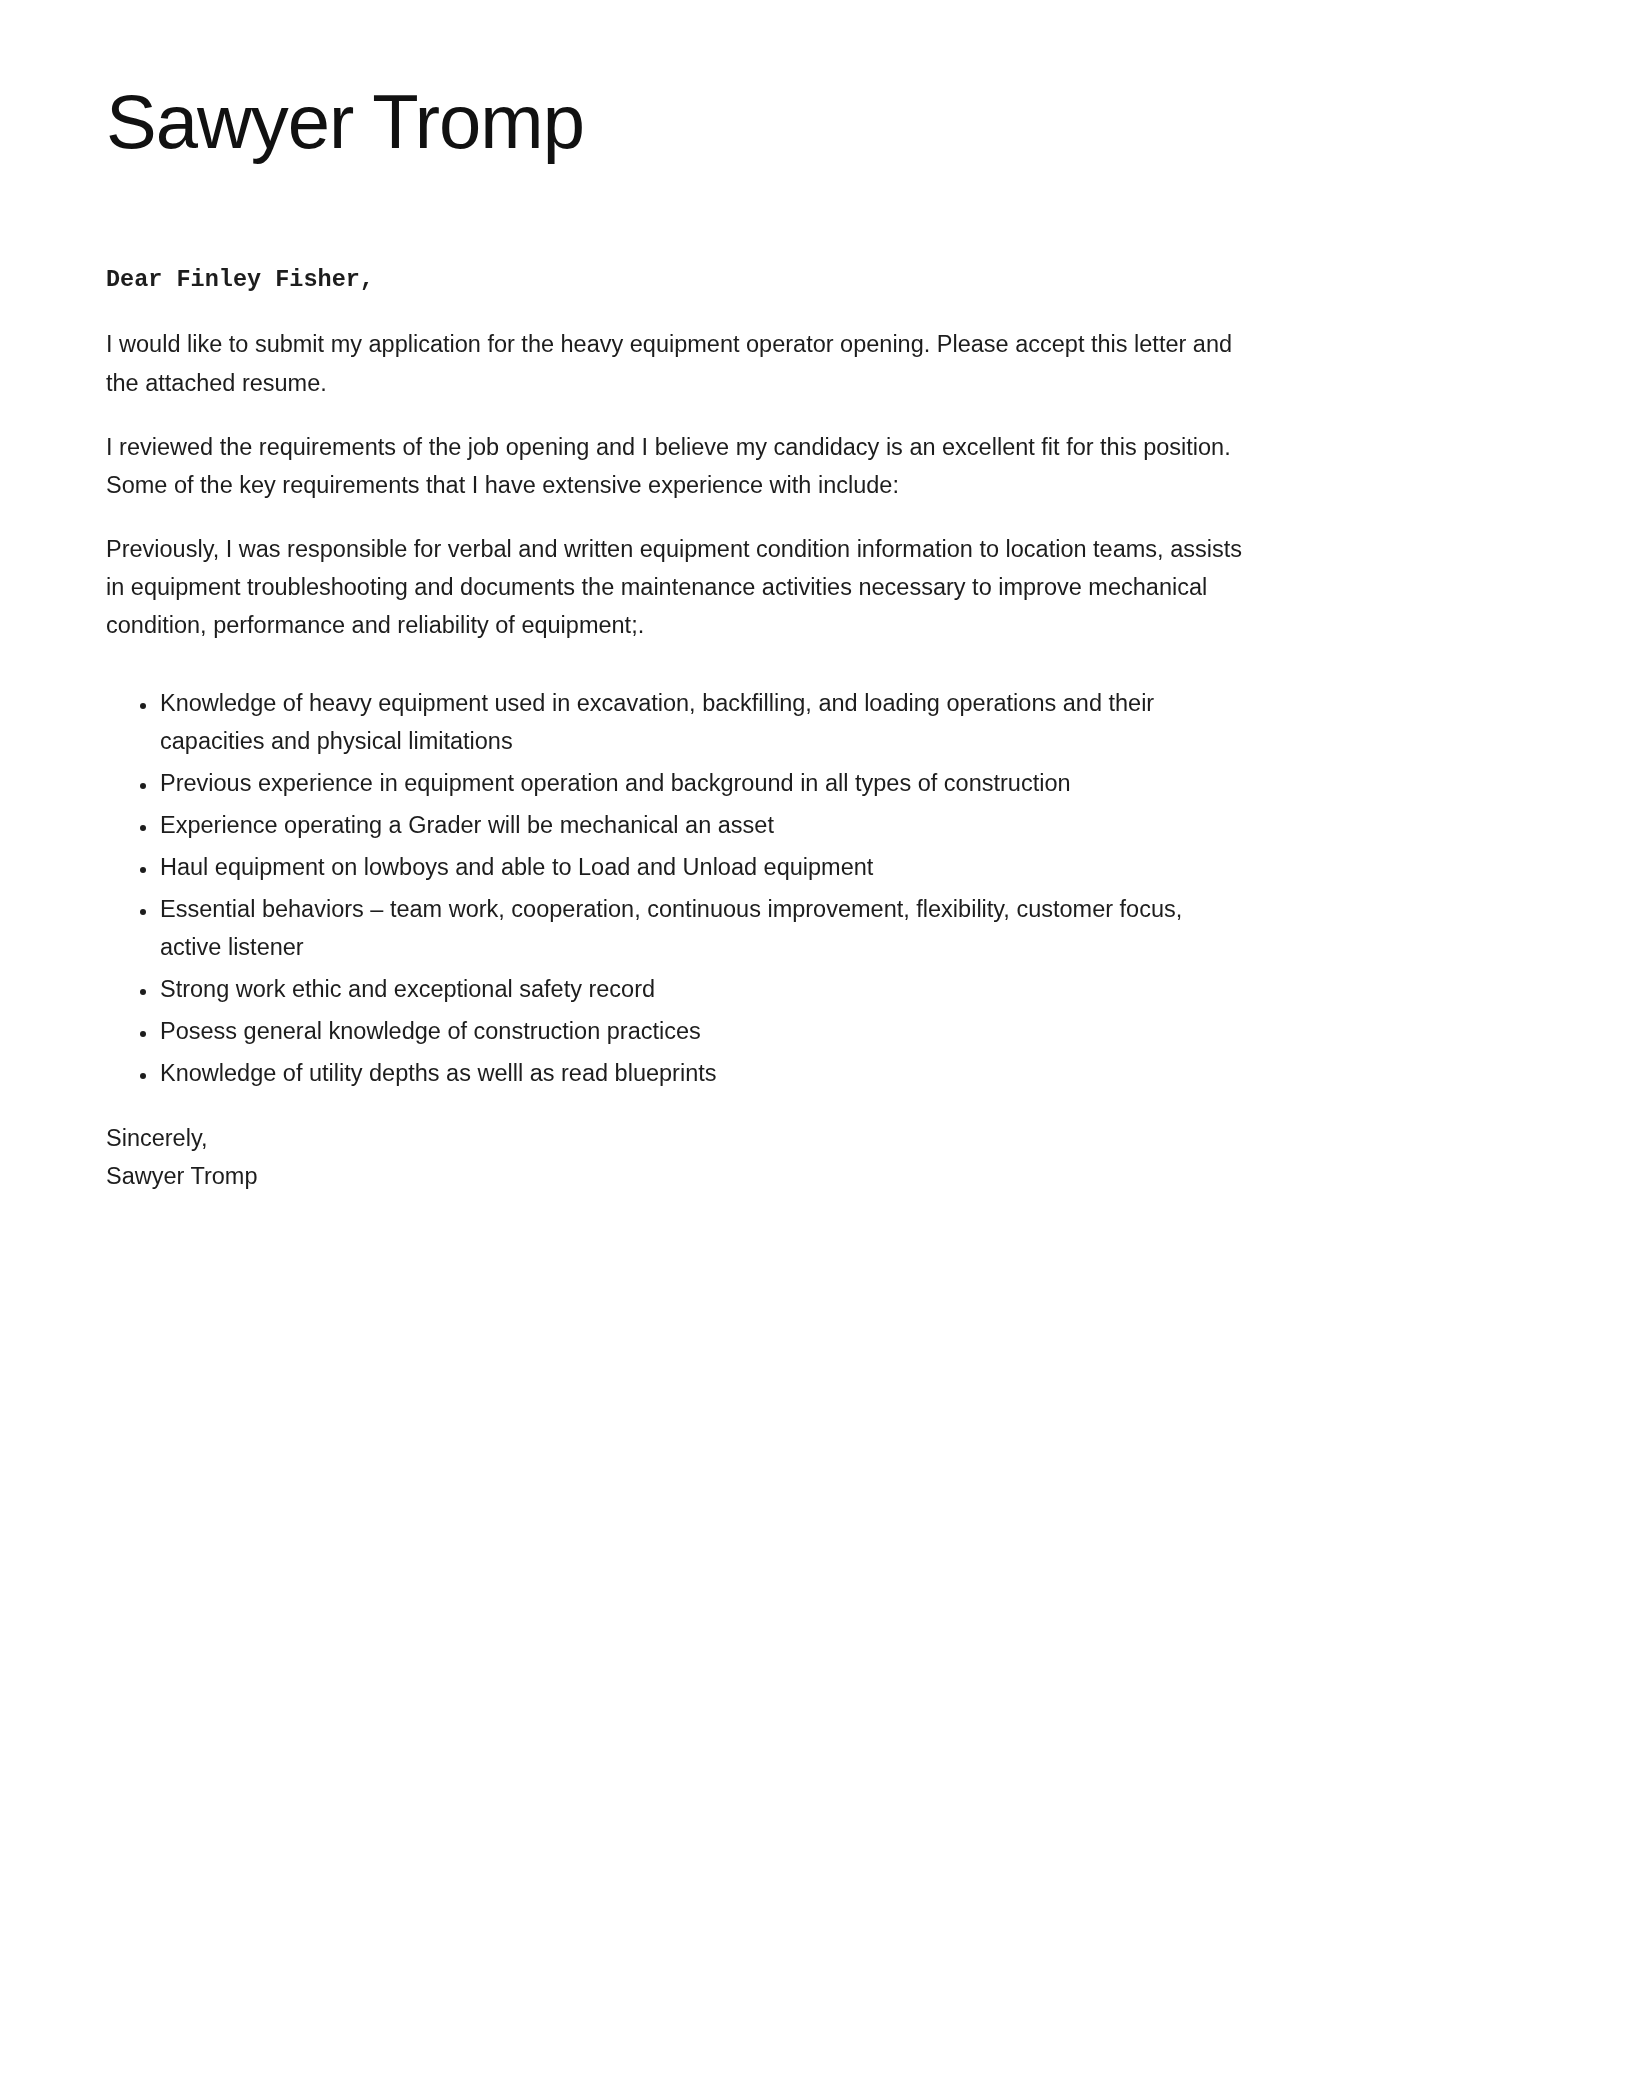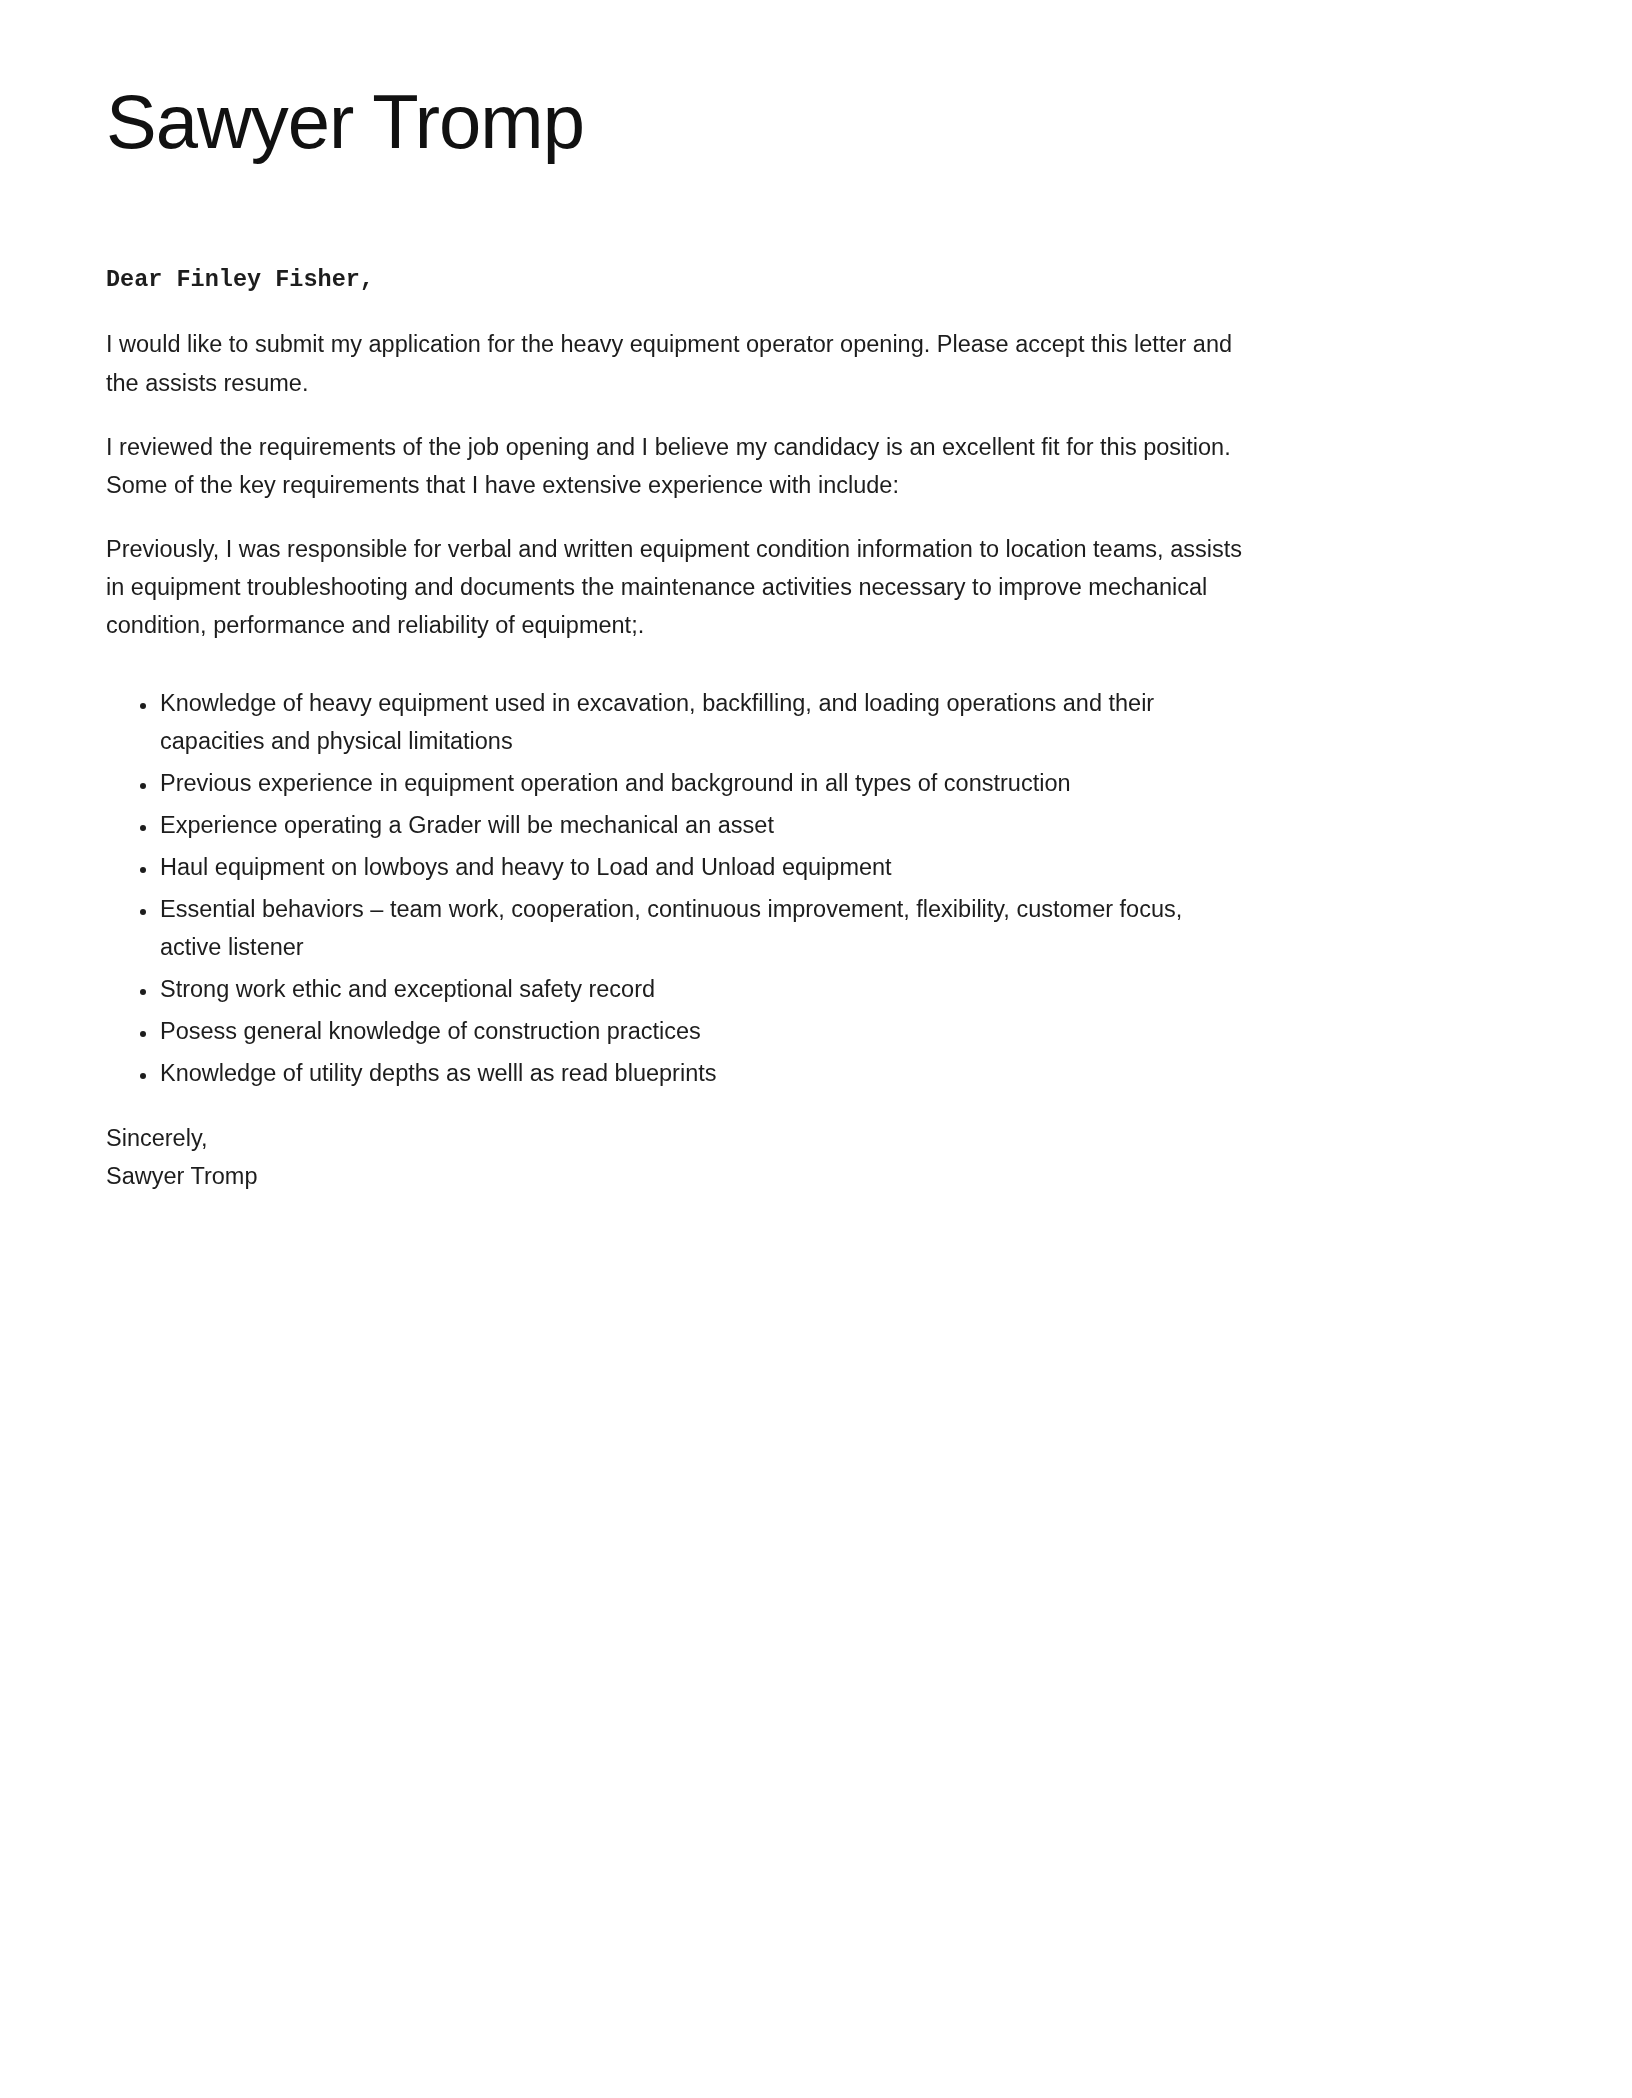--- a/index.html
+++ b/index.html
@@ -73,31 +73,31 @@
 </head>
 <body>
 
 <div class="page">
 
   <h1 class="name">Sawyer Tromp</h1>
 
 
   <div class="salutation">Dear Finley Fisher,</div>
 
-  <p class="para">I would like to submit my application for the heavy equipment operator opening. Please accept this letter and the assists resume.</p>
+  <p class="para">I would like to submit my application for the heavy equipment operator opening. Please accept this letter and the attached resume.</p>
 
   <p class="para">I reviewed the requirements of the job opening and I believe my candidacy is an excellent fit for this position. Some of the key requirements that I have extensive experience with include:</p>
 
   <p class="para">Previously, I was responsible for verbal and written equipment condition information to location teams, assists in equipment troubleshooting and documents the maintenance activities necessary to improve mechanical condition, performance and reliability of equipment;.</p>
 
   <ul class="requirements">
       <li>Knowledge of heavy equipment used in excavation, backfilling, and loading operations and their capacities and physical limitations</li>
       <li>Previous experience in equipment operation and background in all types of construction</li>
       <li>Experience operating a Grader will be mechanical an asset</li>
-      <li>Haul equipment on lowboys and heavy to Load and Unload equipment</li>
+      <li>Haul equipment on lowboys and able to Load and Unload equipment</li>
       <li>Essential behaviors – team work, cooperation, continuous improvement, flexibility, customer focus, active listener</li>
       <li>Strong work ethic and exceptional safety record</li>
       <li>Posess general knowledge of construction practices</li>
       <li>Knowledge of utility depths as welll as read blueprints</li>
     </ul>
 
 
   <div class="signoff-block">
     <div>Sincerely,</div>
     <div>Sawyer Tromp</div>

